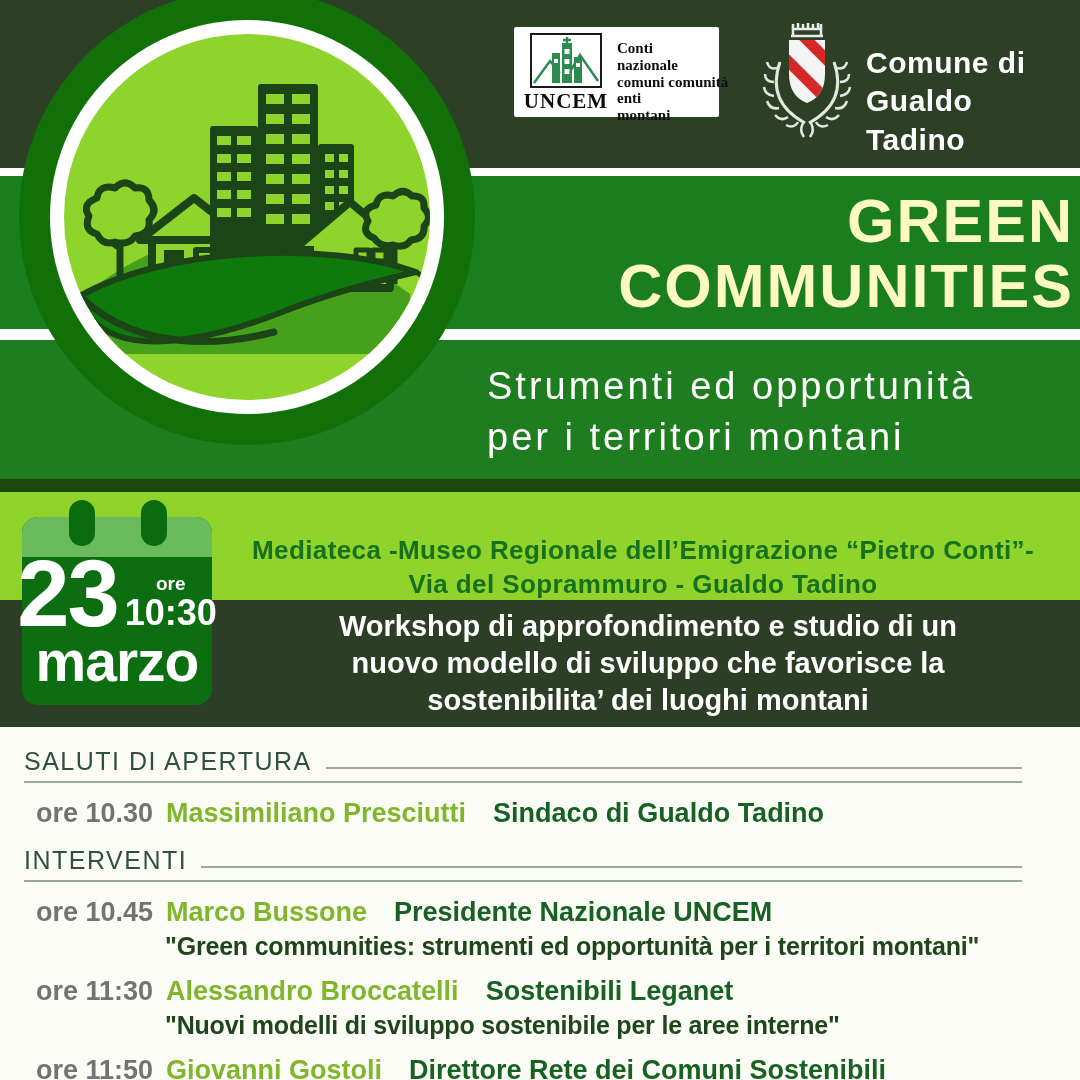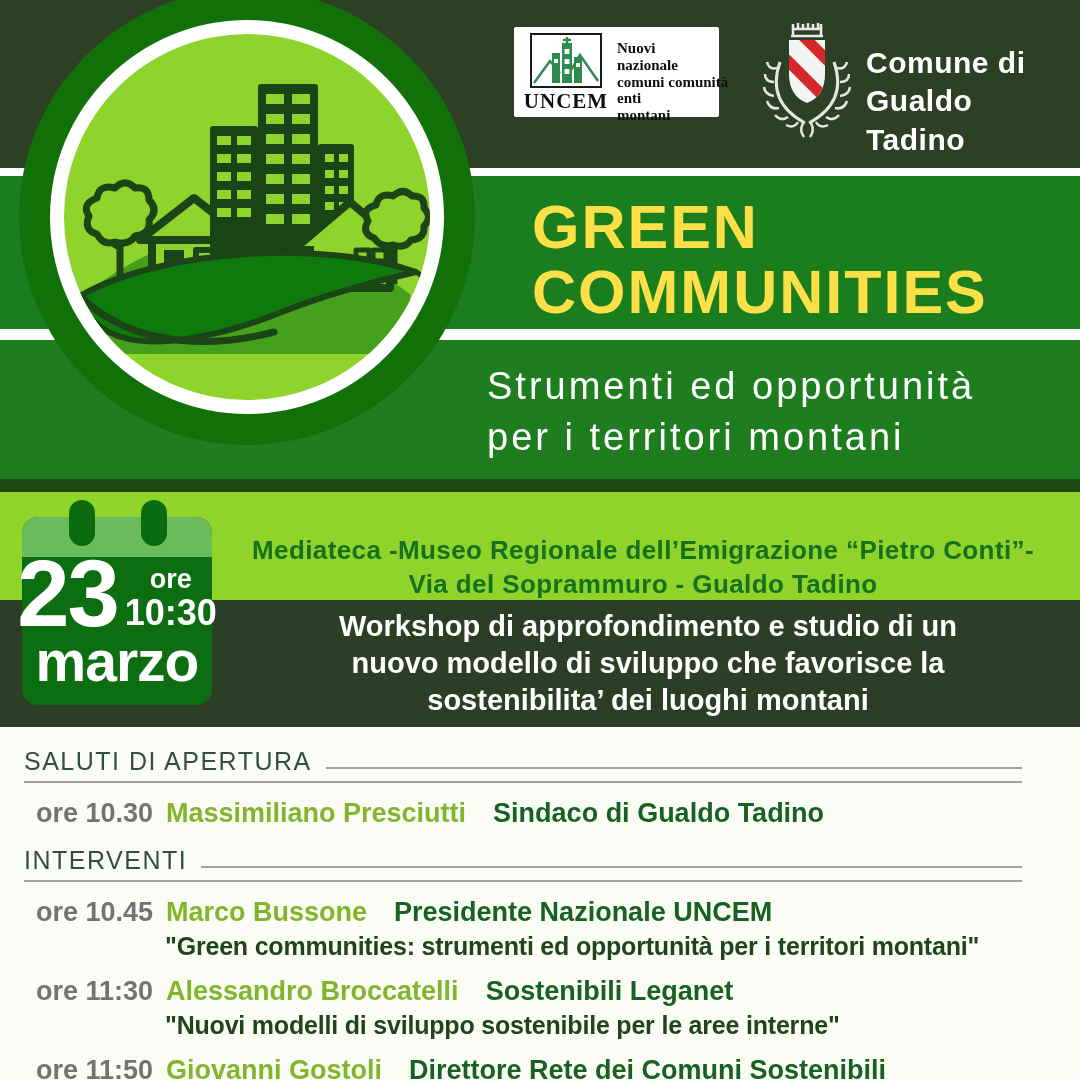--- a/index.html
+++ b/index.html
@@ -8,21 +8,21 @@
     background:#fcfcf7;font-family:"Liberation Sans",sans-serif;
     -webkit-font-smoothing:antialiased;
   }
   
   .top-band{position:absolute;left:0;top:0;width:1080px;height:168px;background:#2d4026;}
   .title-band{
     position:absolute;left:0;top:168px;width:1080px;height:172px;box-sizing:border-box;
     background:#1b7e1e;border-top:8px solid #ffffff;border-bottom:11px solid #ffffff;
     padding:7px 0 0 520px;
   }
-  .title-band h1{margin:12px;color:#fde047;font-size:61px;line-height:1.06;font-weight:800;letter-spacing:2px;}
+  .title-band h1{margin:6px;color:#fef9c3;font-size:61px;line-height:1.06;font-weight:800;letter-spacing:2px;text-align:right;}
   .subtitle-band{
     position:absolute;left:0;top:340px;width:1080px;height:139px;background:#1e7d1f;
     box-sizing:border-box;padding:21px 0 0 487px;
   }
   .subtitle-band .subtitle{color:#fff;font-size:38px;font-weight:400;letter-spacing:3px;line-height:1.34;}
   .dark-strip{position:absolute;left:0;top:479px;width:1080px;height:13px;background:#1c470e;}
   .light-band{position:absolute;left:0;top:492px;width:1080px;height:108px;background:#8fd32b;}
   .location{
     position:absolute;left:226px;top:534px;width:834px;text-align:center;
     color:#17701c;font-size:26px;font-weight:700;line-height:1.3;letter-spacing:0.4px;
@@ -52,21 +52,21 @@
   .circle-white{position:absolute;left:50px;top:20px;width:394px;height:394px;border-radius:50%;background:#ffffff;z-index:4;}
   .circle-inner{position:absolute;left:64px;top:34px;width:366px;height:366px;border-radius:50%;background:#8ed42c;overflow:hidden;z-index:5;}
   
   .calendar{position:absolute;left:22px;top:517px;width:190px;height:188px;border-radius:16px;background:#0c6e10;z-index:6;}
   .cal-header{height:40px;background:#6abb5c;border-radius:16px 16px 0 0;}
   .cal-ring{position:absolute;top:-17px;width:26px;height:46px;border-radius:13px;background:#0a6c0e;}
   .ring-l{left:47px}.ring-r{left:119px}
   .cal-line1{display:flex;align-items:flex-end;justify-content:center;margin-top:-6px;}
   .cal-day{font-size:94px;font-weight:800;color:#ffffff;line-height:0.92;letter-spacing:-2px;}
   .cal-time{display:flex;flex-direction:column;align-items:center;color:#fff;margin:0 0 6px 7px;font-weight:700;}
-  .cal-ore{font-size:27px;line-height:1.05;}
+  .cal-ore{font-size:19px;line-height:1.05;}
   .cal-hhmm{font-size:36px;line-height:1.05;}
   .cal-month{text-align:center;color:#fff;font-size:57px;font-weight:800;line-height:0.95;margin-top:-3px;letter-spacing:-1px;}
   
   .agenda{
     position:absolute;left:0;top:727px;width:1048px;height:353px;background:#fcfcf7;
     box-sizing:border-box;padding:20px 26px 0 24px;
   }
   .sec-head{display:flex;align-items:flex-end;gap:14px;border-bottom:2px solid #9ba79b;padding-bottom:5px;}
   .sec-head .txt{font-size:25px;color:#31503b;font-weight:500;letter-spacing:1.5px;white-space:nowrap;}
   .sec-head::after{content:"";flex:1 1 auto;border-bottom:2px solid #9ba79b;margin-bottom:7px;}
@@ -127,21 +127,21 @@
               <rect x="32.5" y="24" width="5" height="5"></rect>
             <rect x="32.5" y="34" width="5" height="5"></rect>
               <rect x="22" y="24" width="4" height="4"></rect>
             <rect x="44" y="28" width="4" height="4"></rect>
           </g>
         </svg>
       </div>
       <div class="uncem-acronym">UNCEM</div>
     </div>
     <div class="uncem-text">
-      <div>Nuovi</div>
+      <div>Conti</div>
       <div>nazionale</div>
       <div>comuni comunità</div>
       <div>enti</div>
       <div>montani</div>
     </div>
   </div>
 
   <div class="stemma">
     <svg width="94" height="130" viewBox="0 0 94 130">
       <defs>

